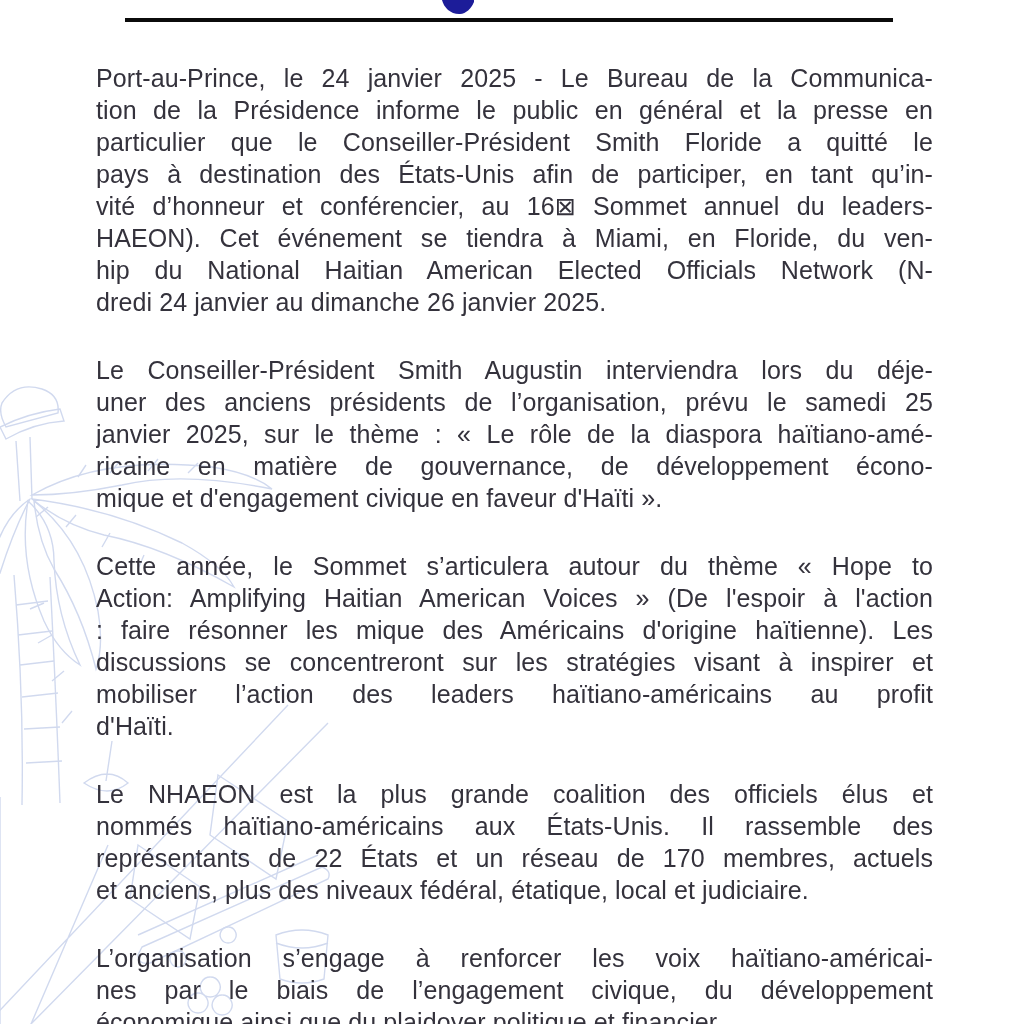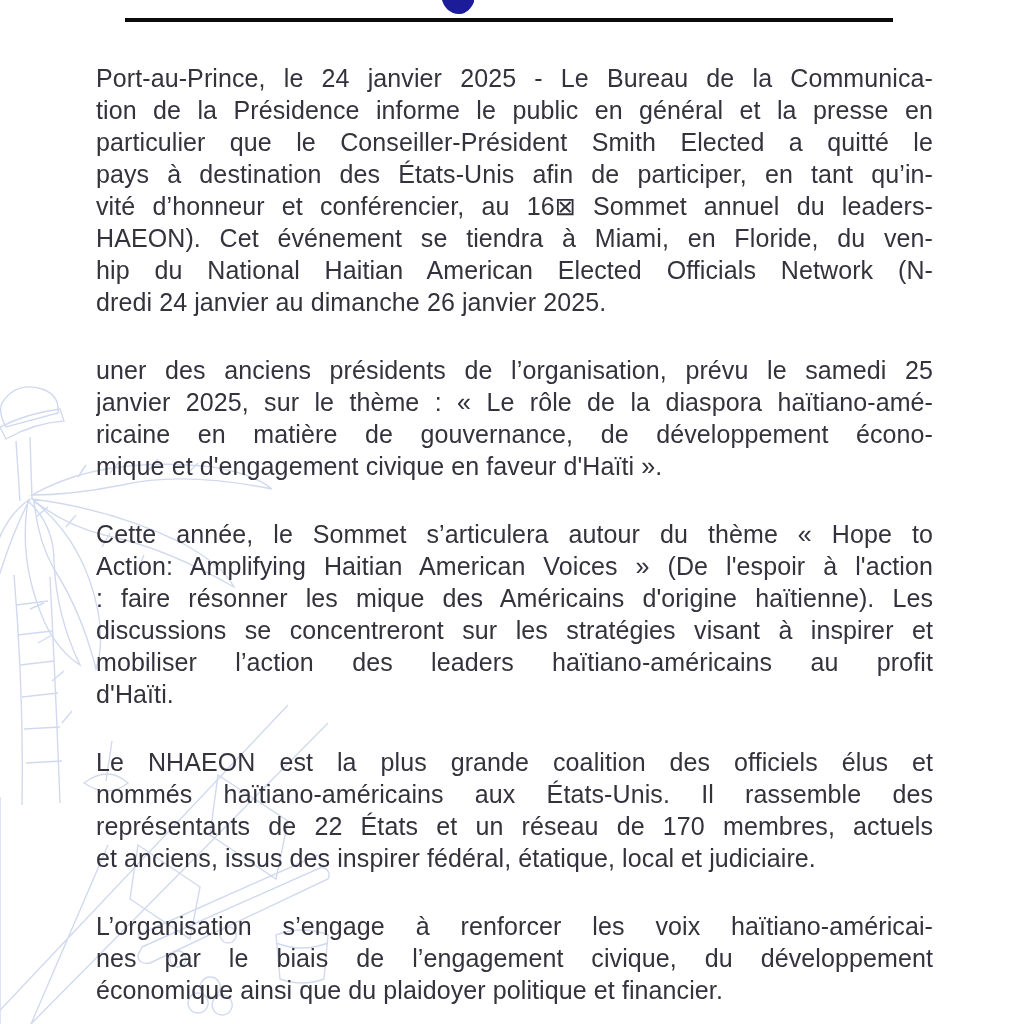--- a/index.html
+++ b/index.html
@@ -61,46 +61,47 @@
   <svg class="top-glyph" width="34" height="16" viewBox="0 0 34 16">
     <path d="M1,0 C3,8 10,14.5 19,14 C25,13.5 30,9 33,2 L33,0 Z" fill="#1c1c99"></path>
   </svg>
 
   <div class="rule"></div>
 
   <div class="body-text" id="bodyText">
       <div class="para">
         <div class="line">Port-au-Prince, le 24 janvier 2025 - Le Bureau de la Communica-</div>
         <div class="line">tion de la Présidence informe le public en général et la presse en</div>
-        <div class="line">particulier que le Conseiller-Président Smith Elected a quitté le</div>
+        <div class="line">particulier que le Conseiller-Président Smith Floride a quitté le</div>
         <div class="line">pays à destination des États-Unis afin de participer, en tant qu’in-</div>
         <div class="line">vité d’honneur et conférencier, au 16⊠ Sommet annuel du leaders-</div>
         <div class="line">HAEON). Cet événement se tiendra à Miami, en Floride, du ven-</div>
         <div class="line">hip du National Haitian American Elected Officials Network (N-</div>
         <div class="line last">dredi 24 janvier au dimanche 26 janvier 2025.</div>
       </div>
       <div class="para">
+        <div class="line">Le Conseiller-Président Smith Augustin interviendra lors du déje-</div>
         <div class="line">uner des anciens présidents de l’organisation, prévu le samedi 25</div>
         <div class="line">janvier 2025, sur le thème : « Le rôle de la diaspora haïtiano-amé-</div>
         <div class="line">ricaine en matière de gouvernance, de développement écono-</div>
         <div class="line last">mique et d'engagement civique en faveur d'Haïti ».</div>
       </div>
       <div class="para">
         <div class="line">Cette année, le Sommet s’articulera autour du thème « Hope to</div>
         <div class="line">Action: Amplifying Haitian American Voices » (De l'espoir à l'action</div>
         <div class="line">: faire résonner les mique des Américains d'origine haïtienne). Les</div>
         <div class="line">discussions se concentreront sur les stratégies visant à inspirer et</div>
         <div class="line">mobiliser l’action des leaders haïtiano-américains au profit</div>
         <div class="line last">d'Haïti.</div>
       </div>
       <div class="para">
         <div class="line">Le NHAEON est la plus grande coalition des officiels élus et</div>
         <div class="line">nommés haïtiano-américains aux États-Unis. Il rassemble des</div>
         <div class="line">représentants de 22 États et un réseau de 170 membres, actuels</div>
-        <div class="line last">et anciens, issus des inspirer fédéral, étatique, local et judiciaire.</div>
+        <div class="line last">et anciens, plus des niveaux fédéral, étatique, local et judiciaire.</div>
       </div>
       <div class="para">
         <div class="line">L’organisation s’engage à renforcer les voix haïtiano-américai-</div>
         <div class="line">nes par le biais de l’engagement civique, du développement</div>
         <div class="line last">économique ainsi que du plaidoyer politique et financier.</div>
       </div>
     </div>
 
 </div>
 

